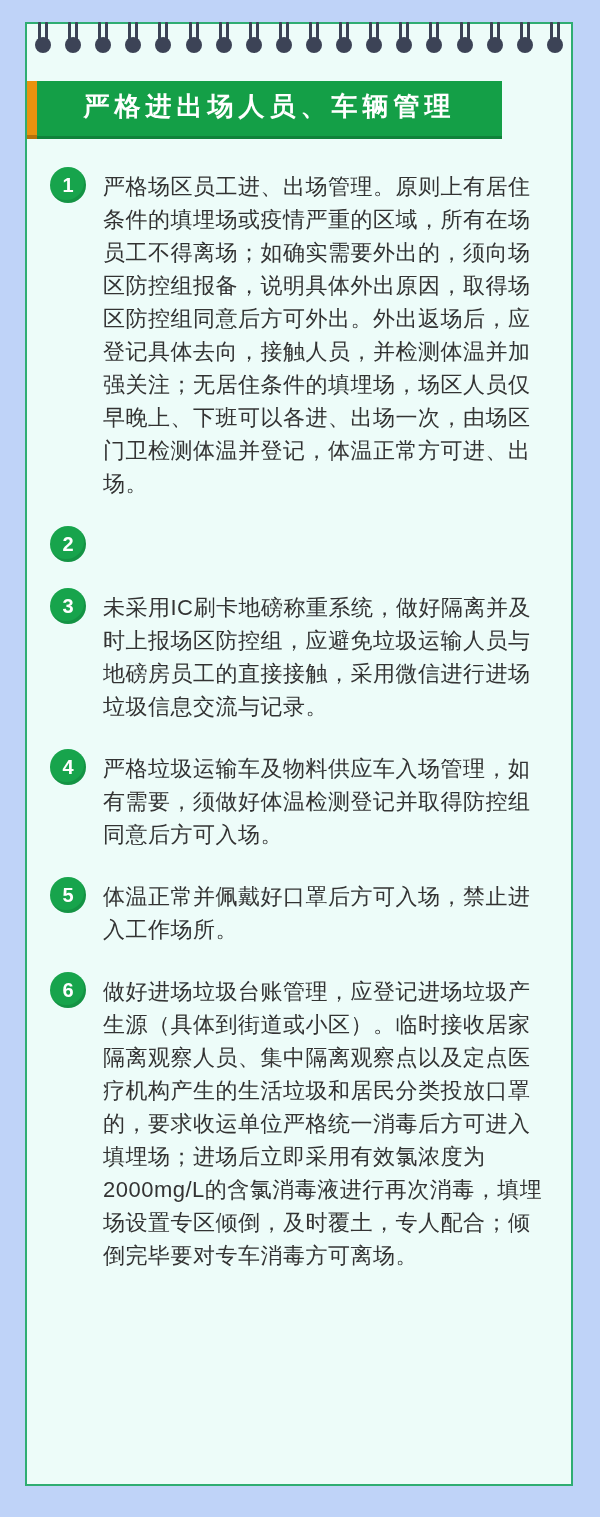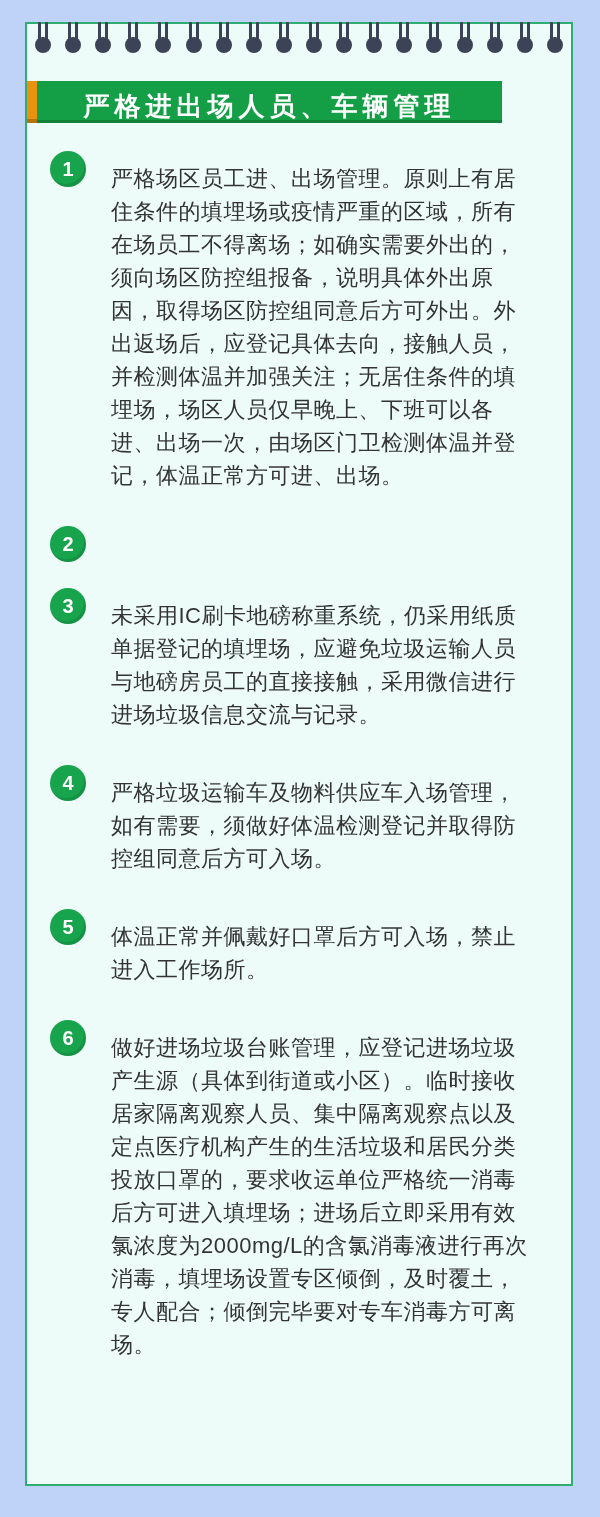--- a/index.html
+++ b/index.html
@@ -29,21 +29,21 @@
   .pin .p1{left:3px;}
   .pin .p2{left:10px;}
   .pin .ball{
     position:absolute;top:15px;left:0;
     width:16px;height:16px;border-radius:50%;
     background:#3c4356;
   }
   
   .banner{
     margin-top:57px;
-    width:475px;height:42px;
+    width:475px;height:58px;
     background:#149f47;
     display:flex;
     box-shadow:inset 0 -3px 0 rgba(0,0,0,0.18);
   }
   .accent{
     width:10px;height:100%;
     background:#e8920e;
     box-shadow:inset 0 -4px 0 rgba(0,0,0,0.22);
     flex:0 0 10px;
   }
@@ -63,21 +63,21 @@
   .badge{
     flex:0 0 36px;width:36px;height:36px;
     border-radius:50%;
     background:#17a44c;
     color:#ffffff;font-size:20px;font-weight:bold;
     text-align:center;line-height:36px;
     margin:-3px 17px 0 0;
     box-shadow:inset -2px -3px 0 rgba(0,0,0,0.10);
   }
   .text{
-    margin:8px;
+    margin:0;
     font-size:22px;line-height:33px;
     color:#333333;font-weight:500;
     letter-spacing:0.5px;
     text-align:left;
   }
 </style>
 </head>
 <body>
 
 <div class="card">
@@ -186,21 +186,21 @@
       <span class="badge">1</span>
       <p class="text">严格场区员工进、出场管理。原则上有居住条件的填埋场或疫情严重的区域，所有在场员工不得离场；如确实需要外出的，须向场区防控组报备，说明具体外出原因，取得场区防控组同意后方可外出。外出返场后，应登记具体去向，接触人员，并检测体温并加强关注；无居住条件的填埋场，场区人员仅早晚上、下班可以各进、出场一次，由场区门卫检测体温并登记，体温正常方可进、出场。</p>
     </div>
 
     <div class="item">
       <span class="badge">2</span>
     </div>
 
     <div class="item">
       <span class="badge">3</span>
-      <p class="text">未采用IC刷卡地磅称重系统，仍采用纸质单据登记的填埋场，应避免垃圾运输人员与地磅房员工的直接接触，采用微信进行进场垃圾信息交流与记录。</p>
+      <p class="text">未采用IC刷卡地磅称重系统，做好隔离并及时上报场区防控组，应避免垃圾运输人员与地磅房员工的直接接触，采用微信进行进场垃圾信息交流与记录。</p>
     </div>
 
     <div class="item">
       <span class="badge">4</span>
       <p class="text">严格垃圾运输车及物料供应车入场管理，如有需要，须做好体温检测登记并取得防控组同意后方可入场。</p>
     </div>
 
     <div class="item">
       <span class="badge">5</span>
       <p class="text">体温正常并佩戴好口罩后方可入场，禁止进入工作场所。</p>

